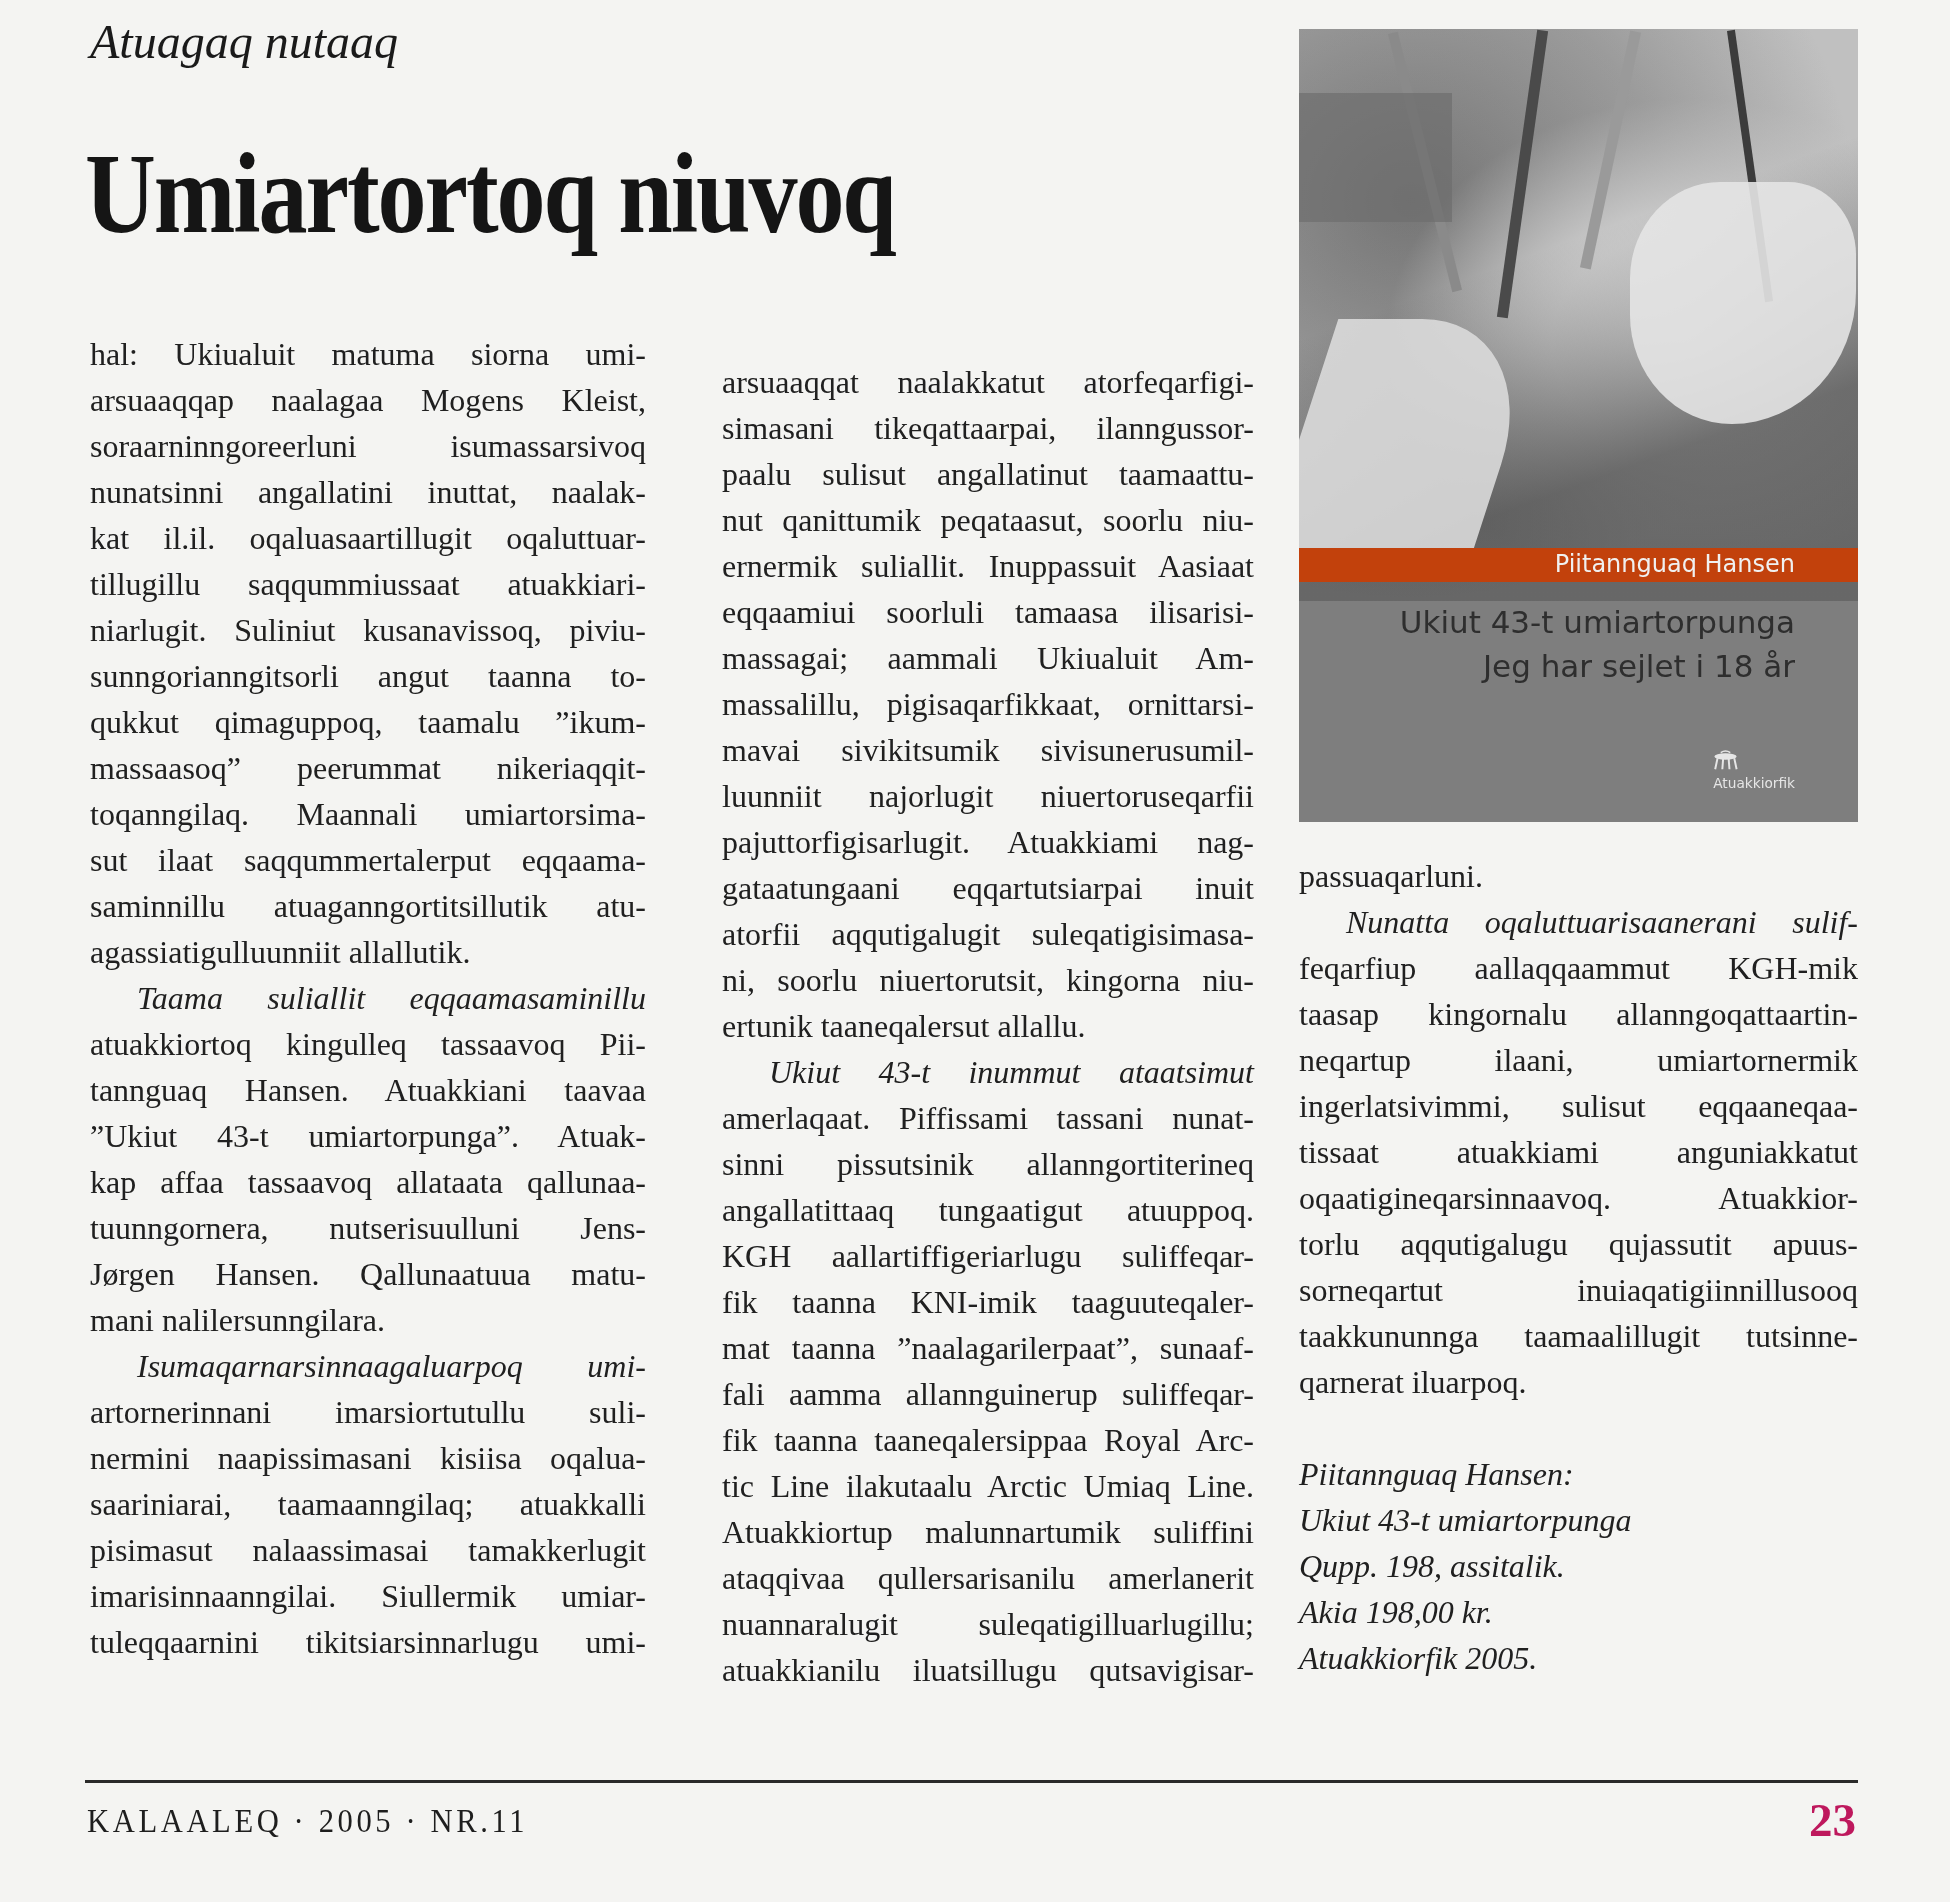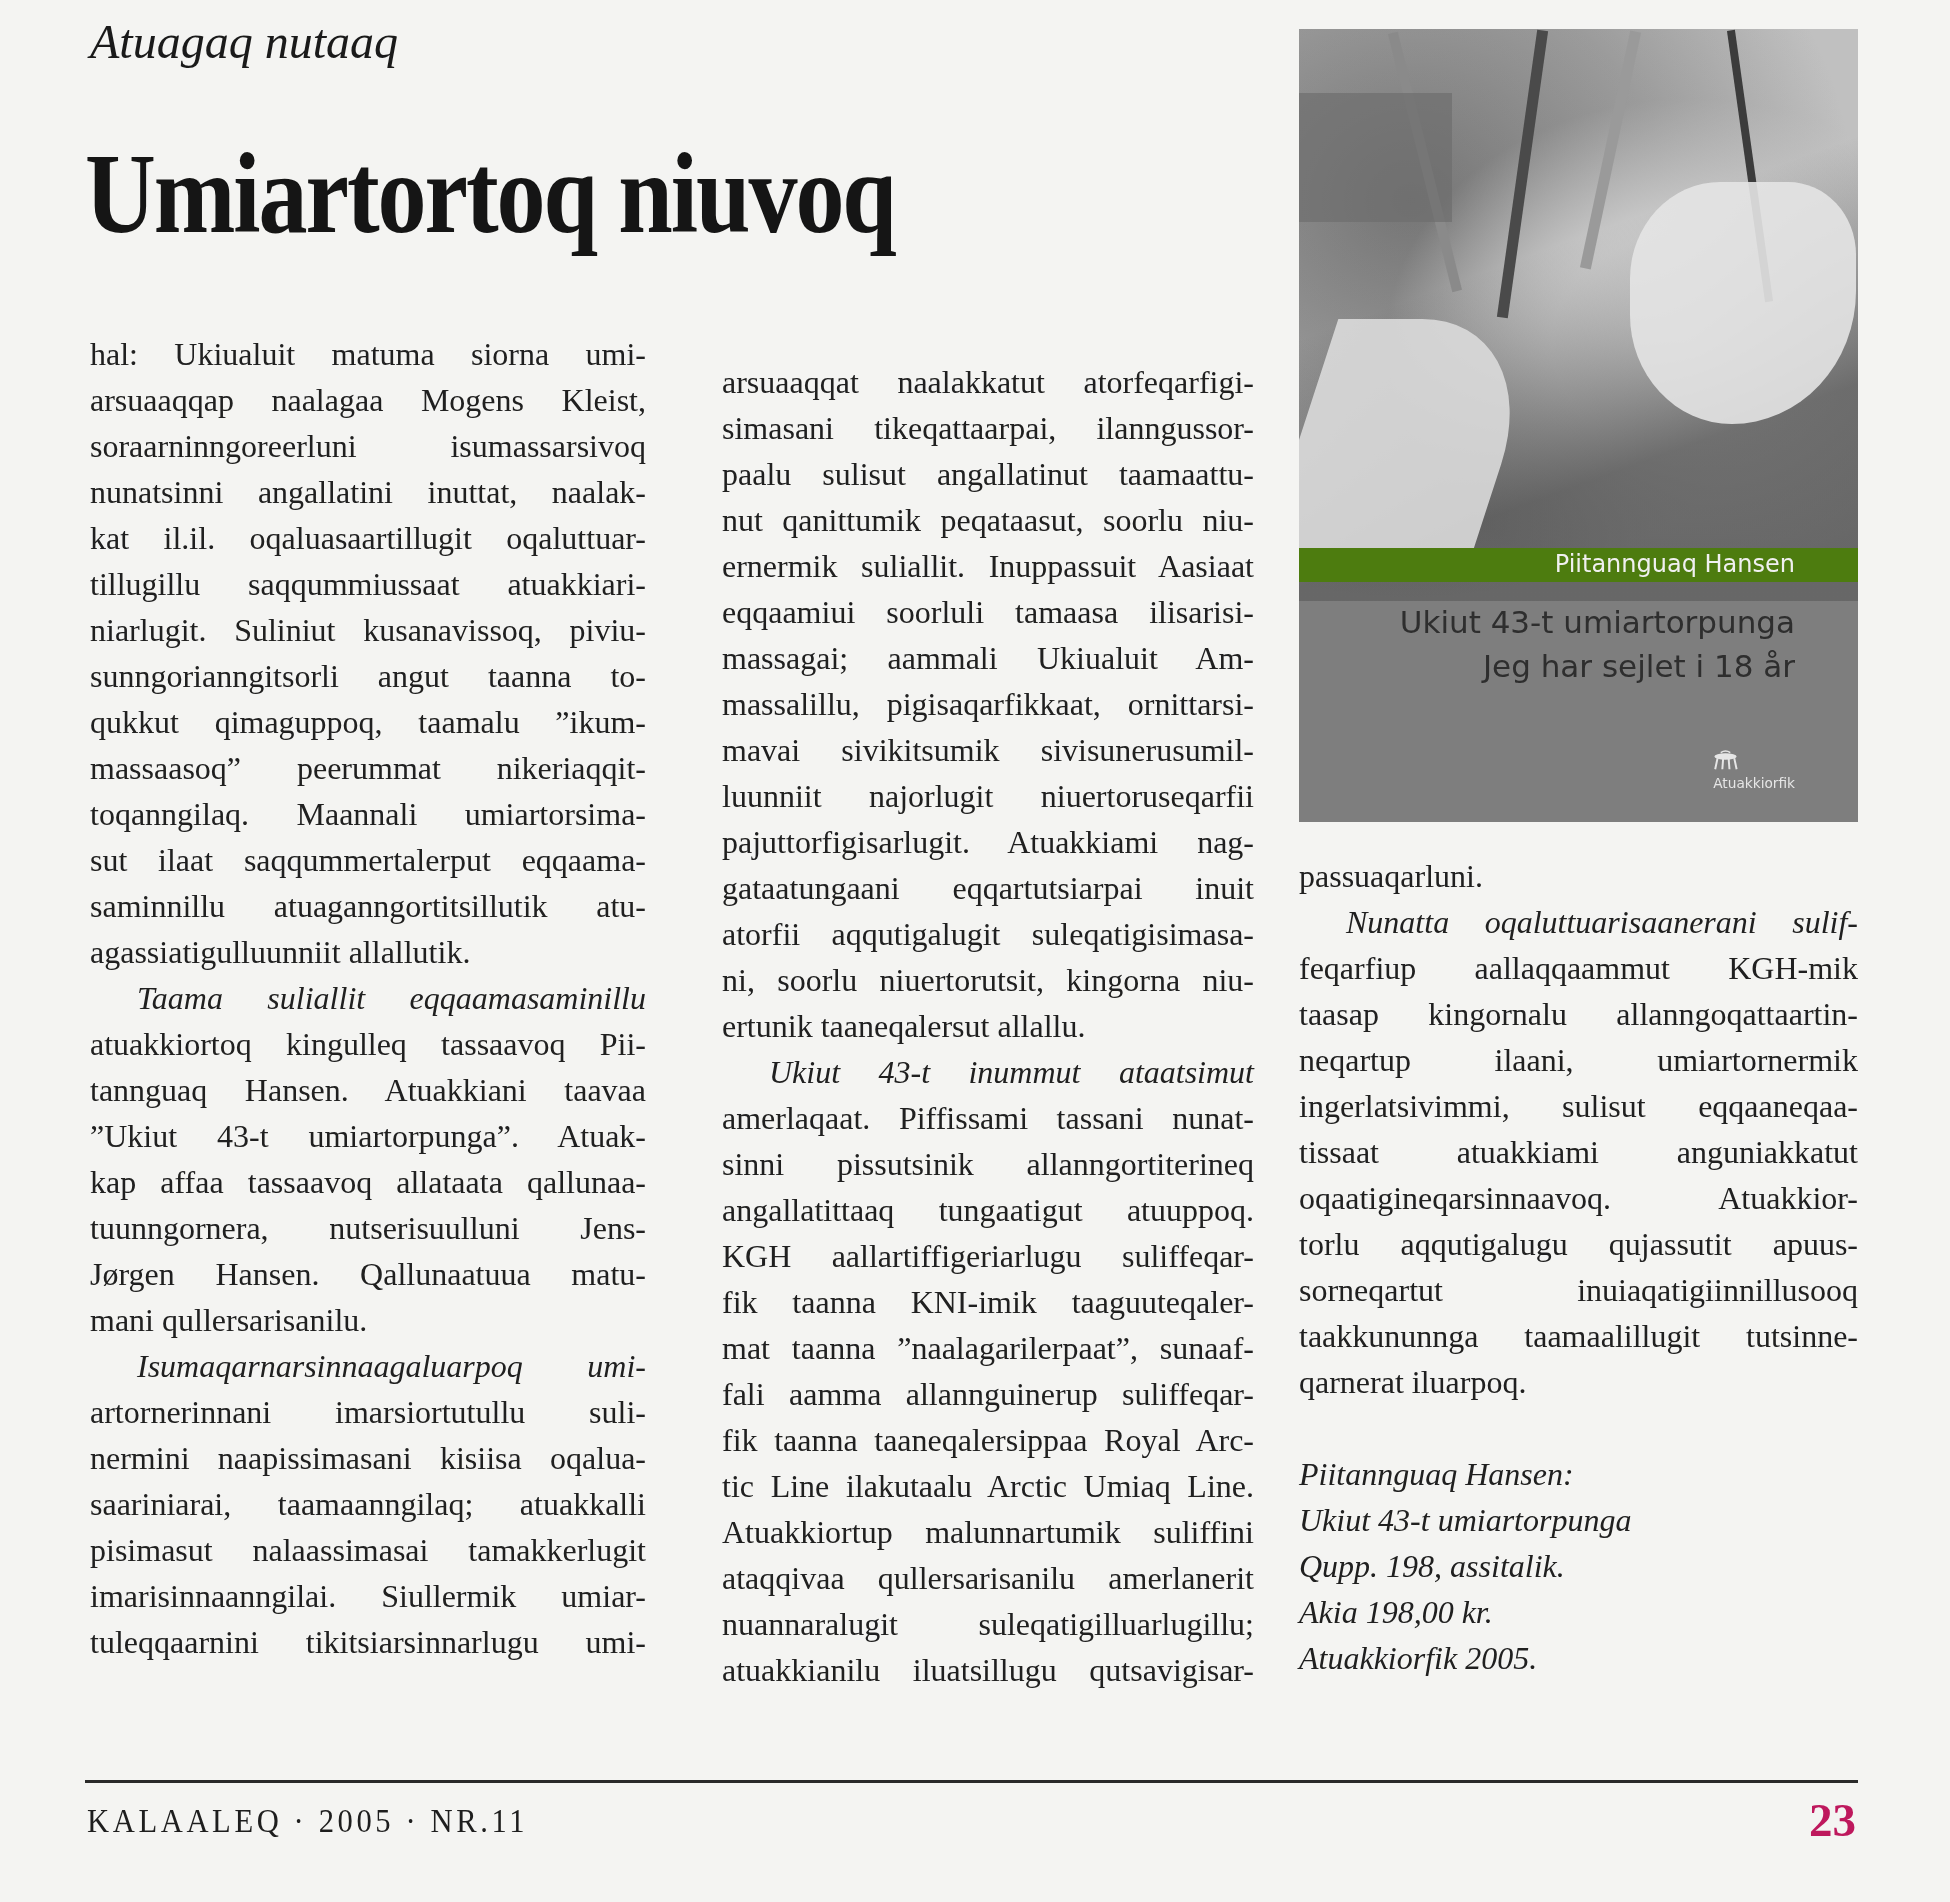--- a/index.html
+++ b/index.html
@@ -46,21 +46,21 @@
     position: absolute; left: 0; top: 0; width: 100%; height: 572px;
     background:
       linear-gradient(160deg, rgba(255,255,255,0.0) 40%, rgba(30,30,30,0.55) 72%),
       radial-gradient(ellipse at 70% 55%, #e8e8e8 0%, #cfcfcf 25%, rgba(160,160,160,0.2) 55%),
       radial-gradient(ellipse at 20% 30%, #6a6a6a 0%, #9a9a9a 40%, #c8c8c8 70%),
       linear-gradient(180deg, #bdbdbd 0%, #9d9d9d 40%, #8c8c8c 70%, #5a5a5a 100%);
   }
   .mast { position: absolute; background: #4a4a4a; }
   .author-band {
     position: absolute; left: 0; top: 519px; width: 100%; height: 34px;
-    background: #4d7c0f;
+    background: #c2410c;
   }
   .author-band span {
     position: absolute; right: 63px; top: 3.2px;
     font-family: "DejaVu Sans", "Liberation Sans", sans-serif;
     font-size: 24px; color: #f0f0f0; line-height: 27px;
   }
   .cover-panel {
     position: absolute; left: 0; top: 572px; width: 100%; height: 221px;
     background: #7e7e7e;
   }
@@ -116,21 +116,21 @@
     <span class="line">sut ilaat saqqummertalerput eqqaama-</span>
     <span class="line">saminnillu atuaganngortitsillutik atu-</span>
     <span class="line last">agassiatigulluunniit allallutik.</span>
     <span class="line indent">Taama suliallit eqqaamasaminillu</span>
     <span class="line">atuakkiortoq kingulleq tassaavoq Pii-</span>
     <span class="line">tannguaq Hansen. Atuakkiani taavaa</span>
     <span class="line">”Ukiut 43-t umiartorpunga”. Atuak-</span>
     <span class="line">kap affaa tassaavoq allataata qallunaa-</span>
     <span class="line">tuunngornera, nutserisuulluni Jens-</span>
     <span class="line">Jørgen Hansen. Qallunaatuua matu-</span>
-    <span class="line last">mani qullersarisanilu.</span>
+    <span class="line last">mani nalilersunngilara.</span>
     <span class="line indent">Isumaqarnarsinnaagaluarpoq umi-</span>
     <span class="line">artornerinnani imarsiortutullu suli-</span>
     <span class="line">nermini naapissimasani kisiisa oqalua-</span>
     <span class="line">saariniarai, taamaanngilaq; atuakkalli</span>
     <span class="line">pisimasut nalaassimasai tamakkerlugit</span>
     <span class="line">imarisinnaanngilai. Siullermik umiar-</span>
     <span class="line">tuleqqaarnini tikitsiarsinnarlugu umi-</span>
   </div>
 <div class="col col2">
     <span class="line">arsuaaqqat naalakkatut atorfeqarfigi-</span>

